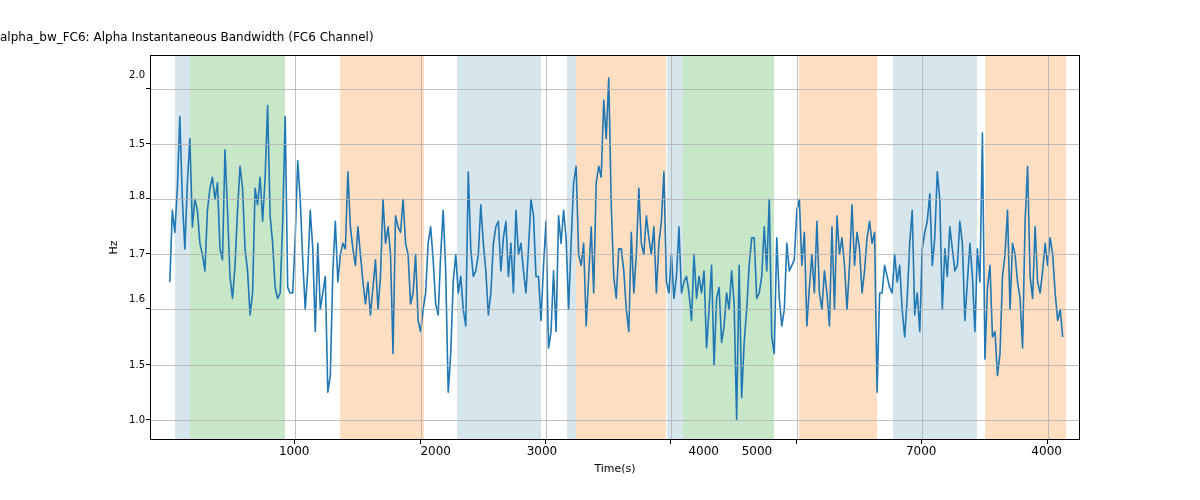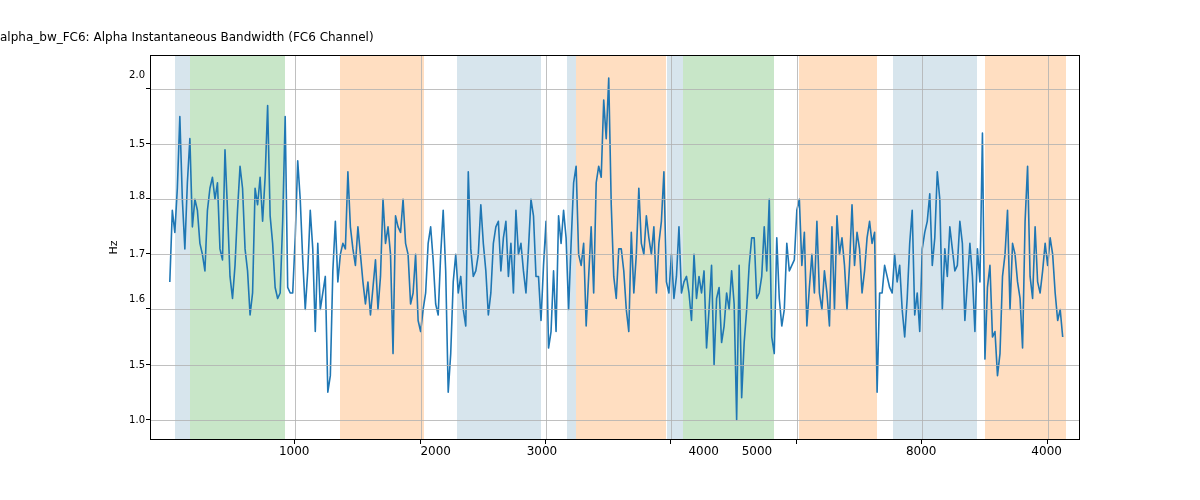--- a/index.html
+++ b/index.html
@@ -147,32 +147,33 @@
       <div class="grid-v" style="left: 896.649px;"></div>
       <div class="grid-h" style="top: 363.712px;"></div>
       <div class="grid-h" style="top: 308.604px;"></div>
       <div class="grid-h" style="top: 253.496px;"></div>
       <div class="grid-h" style="top: 198.388px;"></div>
       <div class="grid-h" style="top: 143.281px;"></div>
       <div class="grid-h" style="top: 88.1727px;"></div>
       <div class="grid-h" style="top: 33.0647px;"></div>
     </div>
 
+  <div class="xlabel">Time(s)</div>
 
 <div class="xtick" style="left: 294.216px;">1000</div>
     <div class="tickmark-x" style="left: 294.216px;"></div>
     <div class="xtick" style="left: 421px; text-align: right;">2000</div>
     <div class="tickmark-x" style="left: 419.622px;"></div>
     <div class="xtick" style="left: 542px;">3000</div>
     <div class="tickmark-x" style="left: 545.027px;"></div>
     <div class="xtick" style="left: 689px; text-align: right;">4000</div>
     <div class="tickmark-x" style="left: 670.432px;"></div>
     <div class="xtick" style="left: 757px;">5000</div>
     <div class="tickmark-x" style="left: 795.838px;"></div>
-    <div class="xtick" style="left: 921.243px;">8000</div>
+    <div class="xtick" style="left: 921.243px;">7000</div>
     <div class="tickmark-x" style="left: 921.243px;"></div>
     <div class="xtick" style="left: 1046.65px;">4000</div>
     <div class="tickmark-x" style="left: 1046.65px;"></div>
     <div class="ytick" style="top: 418.712px;">1.0</div>
     <div class="tickmark-y" style="top: 418.712px;"></div>
     <div class="ytick" style="top: 363.604px;">1.5</div>
     <div class="tickmark-y" style="top: 363.604px;"></div>
     <div class="ytick" style="top: 298px;">1.6</div>
     <div class="tickmark-y" style="top: 308.496px;"></div>
     <div class="ytick" style="top: 253.388px;">1.7</div>

